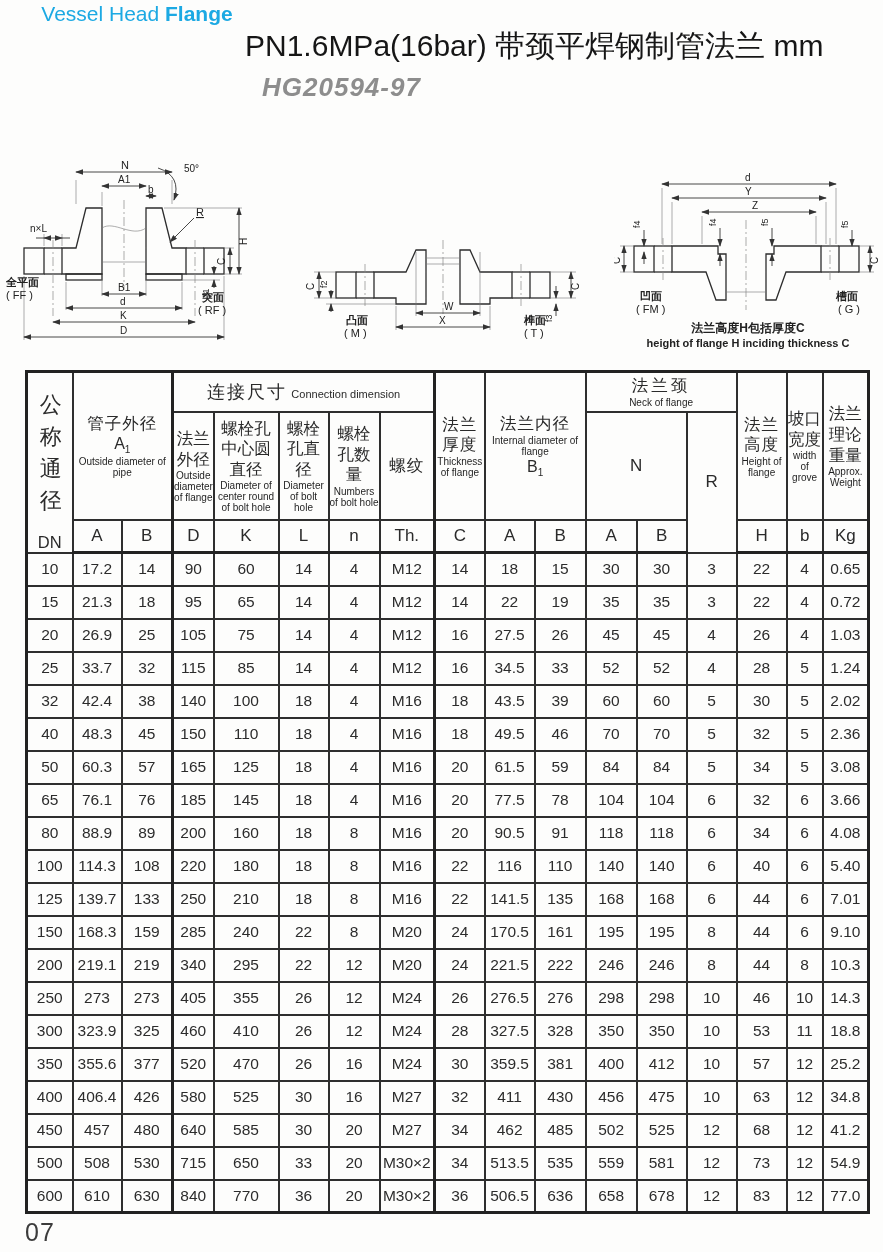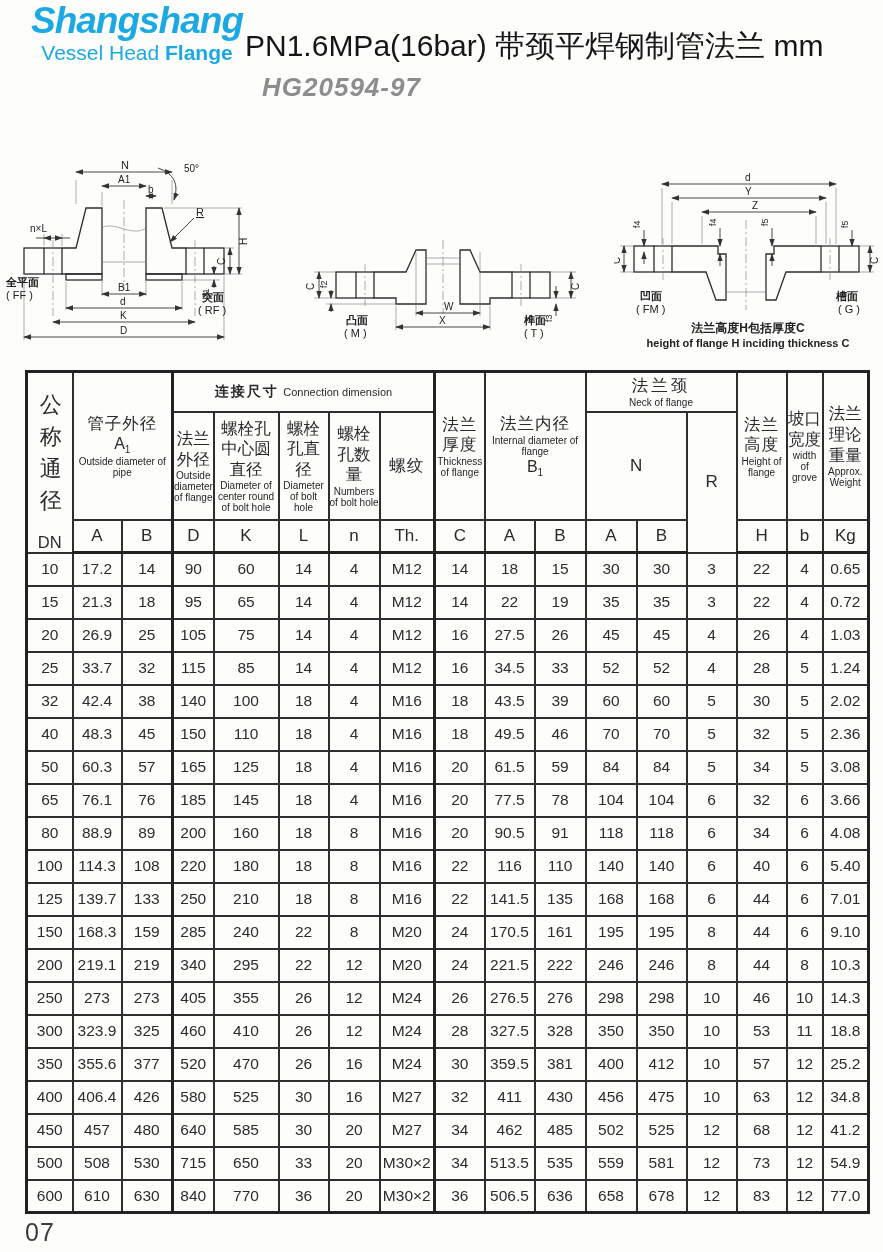--- a/index.html
+++ b/index.html
@@ -43,21 +43,20 @@
   sub { font-size:10px; }
 
   .pageno { position:absolute; left:25px; top:1218px; font-size:25px; color:#3c3c3c; letter-spacing:1px; }
 </style>
 </head>
 <body>
 
 <div class="page">
 
   <div class="logo">
-    <div class="logo-main">Shangshang</div>
     <div class="logo-sub"><span>Vessel Head </span><b>Flange</b></div>
   </div>
   <div class="title">PN1.6MPa(16bar) 带颈平焊钢制管法兰  mm</div>
   <div class="std">HG20594-97</div>
 
   <div class="drw" style="left:6px; top:156px;">
     <svg width="242" height="196" viewBox="0 0 242 196">
       <defs>
         <pattern id="hA" width="6" height="6" patternUnits="userSpaceOnUse" patternTransform="rotate(45)">
           <line x1="0" y1="0" x2="0" y2="6" stroke="#5a5a5a" stroke-width="1"></line>
@@ -289,21 +288,21 @@
           <th rowspan="3">
             <div class="v-zh">公称通径</div>
             <div class="dncode">DN</div>
           </th>
           <th rowspan="2" colspan="2">
             <span class="zh">管子外径</span>
             <span class="sym"><span>A</span><sub>1</sub></span>
             <span class="en">Outside diameter of pipe</span>
           </th>
           <th colspan="5" class="gs">
-            <span style="font-size:14px; letter-spacing:2px;font-weight:bold;">连接尺寸</span>
+            <span style="font-size:18px; letter-spacing:2px;">连接尺寸</span>
             <span style="font-size:11px;">Connection dimension</span>
           </th>
           <th rowspan="2" class="gs">
             <span class="zh">法兰厚度</span>
             <span class="en">Thickness of flange</span>
           </th>
           <th rowspan="2" colspan="2">
             <span class="zh">法兰内径</span>
             <span class="en">Internal diameter of flange</span>
             <span class="sym"><span>B</span><sub>1</sub></span>

